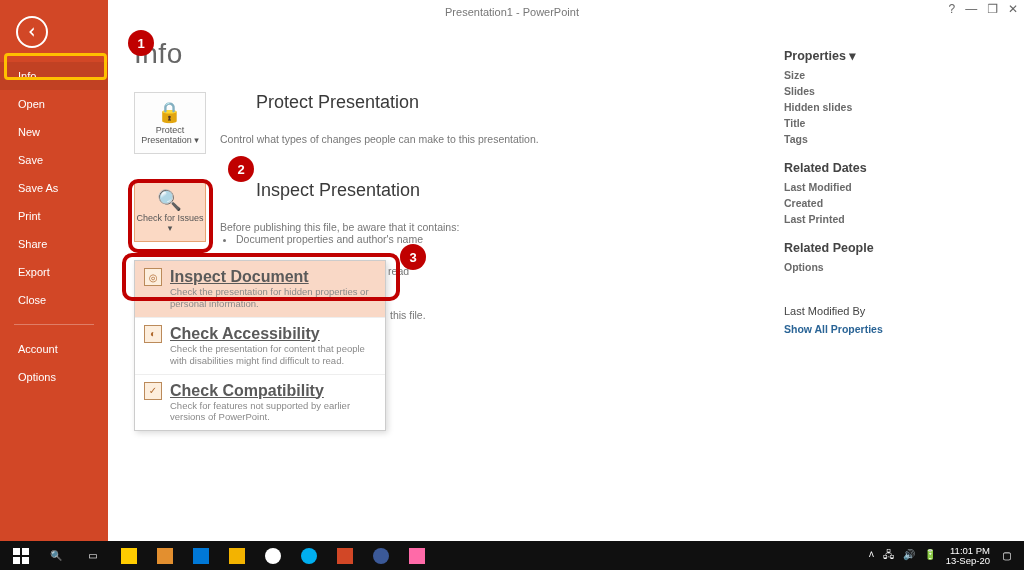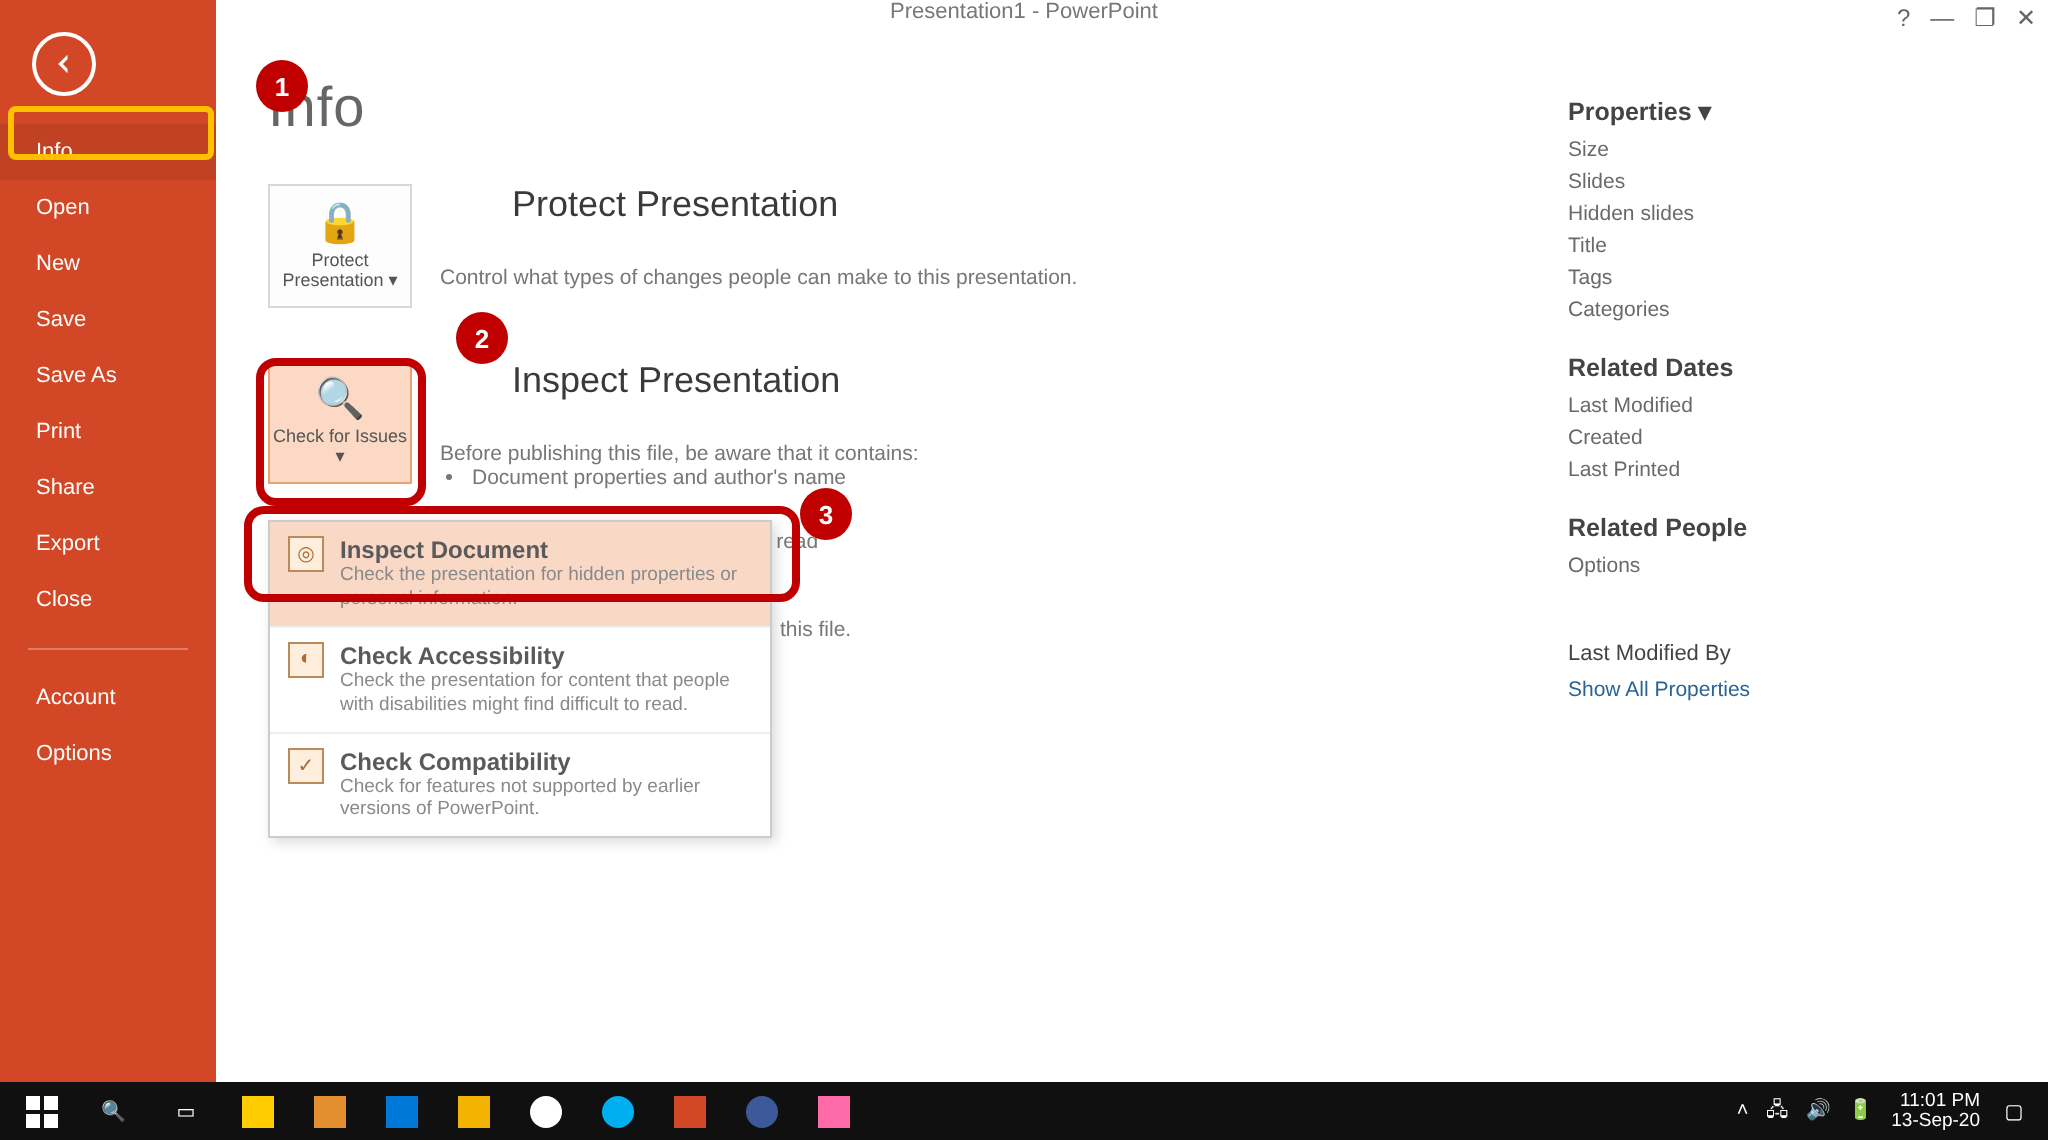--- a/index.html
+++ b/index.html
@@ -1,19 +1,19 @@
 <!DOCTYPE html>
 <html><head>
 <meta charset="utf-8">
 <style>
   * { box-sizing: border-box; margin: 0; padding: 0; font-family: "Segoe UI", Tahoma, sans-serif; }
   body { width: 1024px; height: 570px; background: #fff; overflow: hidden; position: relative; }
 
   
-  .app-titlebar { position: absolute; top: 0; left: 0; right: 0; height: 24px; display: flex; justify-content: center; }
+  .app-titlebar { position: absolute; top: 0; left: 0; right: 0; height: 24px; display: flex; align-items: center; justify-content: center; }
   .app-title { font-size: 11px; color: #777; }
   .win-controls { position: absolute; right: 6px; top: 2px; display: flex; gap: 10px; font-size: 12px; color: #666; }
   .win-controls span { cursor: pointer; font-family: "Segoe UI Symbol", sans-serif; }
 
   
   .sidebar { position: absolute; top: 0; left: 0; bottom: 29px; width: 108px; background: #d24726; color: #fff; padding-top: 10px; }
   .back-btn { width: 32px; height: 32px; border: 2px solid #fff; border-radius: 50%; margin: 6px 0 14px 16px; display: flex; align-items: center; justify-content: center; cursor: pointer; }
   .back-btn svg { width: 14px; height: 14px; fill: #fff; }
   .nav-item { padding: 8px 18px; font-size: 11px; cursor: pointer; }
   .nav-item.active { background: rgba(0,0,0,0.08); }
@@ -28,29 +28,29 @@
   .big-btn .icon { font-size: 20px; }
   .section-body h2 { font-size: 18px; font-weight: 400; color: #3a3a3a; margin-bottom: 4px; margin-left: 36px; }
   .section-body .desc { font-size: 10.5px; color: #777; margin-top: 20px; }
   .section-body ul { list-style: disc; margin-left: 16px; font-size: 10.5px; color: #777; }
 
   
   .dropdown-panel { position: absolute; top: 236px; left: 26px; width: 252px; background: #fff; border: 1px solid #ccc; box-shadow: 2px 2px 6px rgba(0,0,0,0.15); }
   .dd-item { display: flex; gap: 8px; padding: 7px 9px; cursor: pointer; }
   .dd-item + .dd-item { border-top: 1px solid #eee; }
   .dd-item .dd-icon { width: 18px; height: 18px; flex-shrink: 0; border: 1px solid #bb8a5a; background: #fdeedd; display: flex; align-items: center; justify-content: center; font-size: 10px; color: #b06a2f; }
-  .dd-item .dd-text .dd-title { font-size: 12px; font-weight: 600; color: #5a5a5a; }
+  .dd-item .dd-text .dd-title { font-size: 16px; font-weight: 600; color: #5a5a5a; text-decoration: underline; }
   .dd-item .dd-text .dd-sub { font-size: 9.5px; color: #8a8a8a; line-height: 1.25; }
   .dd-item.highlight { background: #f9d8c6; }
   .dd-item.highlight .dd-title { font-weight: 700; }
 
   
   .props { position: absolute; top: 0; right: 20px; width: 220px; padding-top: 10px; }
   .props .prop-head { font-size: 12.5px; font-weight: 600; color: #444; margin-top: 14px; margin-bottom: 4px; }
-  .props .prop-row { font-size: 10.5px; color: #6a6a6a; padding: 2px 0; cursor: default; }
+  .props .prop-row { font-size: 10.5px; color: #6a6a6a; padding: 2px 0; cursor: default; font-weight: bold; }
   .props .link { color: #2a6496; cursor: pointer; }
 
   
   .badge { position: absolute; width: 26px; height: 26px; background: #c00000; color: #fff; border-radius: 50%; display: flex; align-items: center; justify-content: center; font-size: 13px; font-weight: 700; z-index: 50; }
   .ring-y { position: absolute; border: 3px solid #ffc000; border-radius: 4px; z-index: 40; pointer-events: none; }
   .ring-r { position: absolute; border: 4px solid #c00000; border-radius: 10px; z-index: 40; pointer-events: none; }
 
   
   .taskbar { position: absolute; left: 0; right: 0; bottom: 0; height: 29px; background: #101010; display: flex; align-items: center; color: #fff; font-size: 10px; }
   .tb-left { display: flex; align-items: center; gap: 2px; padding-left: 4px; }
@@ -125,21 +125,20 @@
     </div>
   </div>
 
   <div class="props">
     <div class="prop-head">Properties ▾</div>
     <div class="prop-row">Size</div>
     <div class="prop-row">Slides</div>
     <div class="prop-row">Hidden slides</div>
     <div class="prop-row">Title</div>
     <div class="prop-row">Tags</div>
-    <div class="prop-row">Categories</div>
 
     <div class="prop-head">Related Dates</div>
     <div class="prop-row">Last Modified</div>
     <div class="prop-row">Created</div>
     <div class="prop-row">Last Printed</div>
 
     <div class="prop-head">Related People</div>
     <div class="prop-row">Options</div>
 
     <div class="prop-head" style="font-weight:400;font-size:11px;margin-top:30px">Last Modified By</div>

